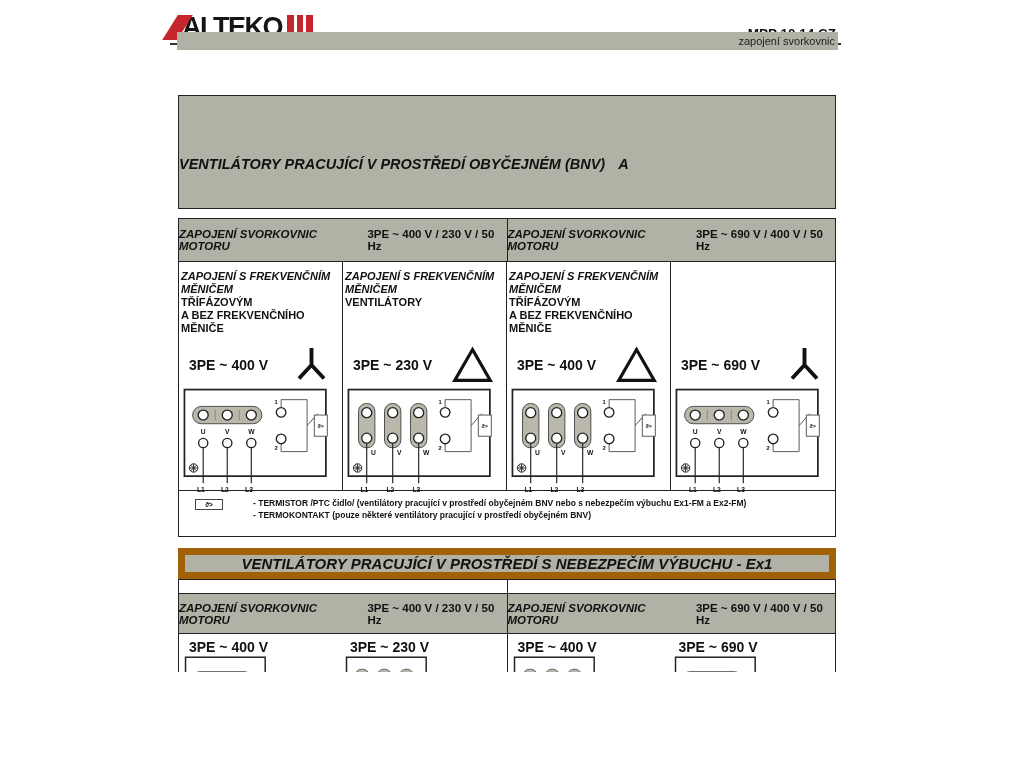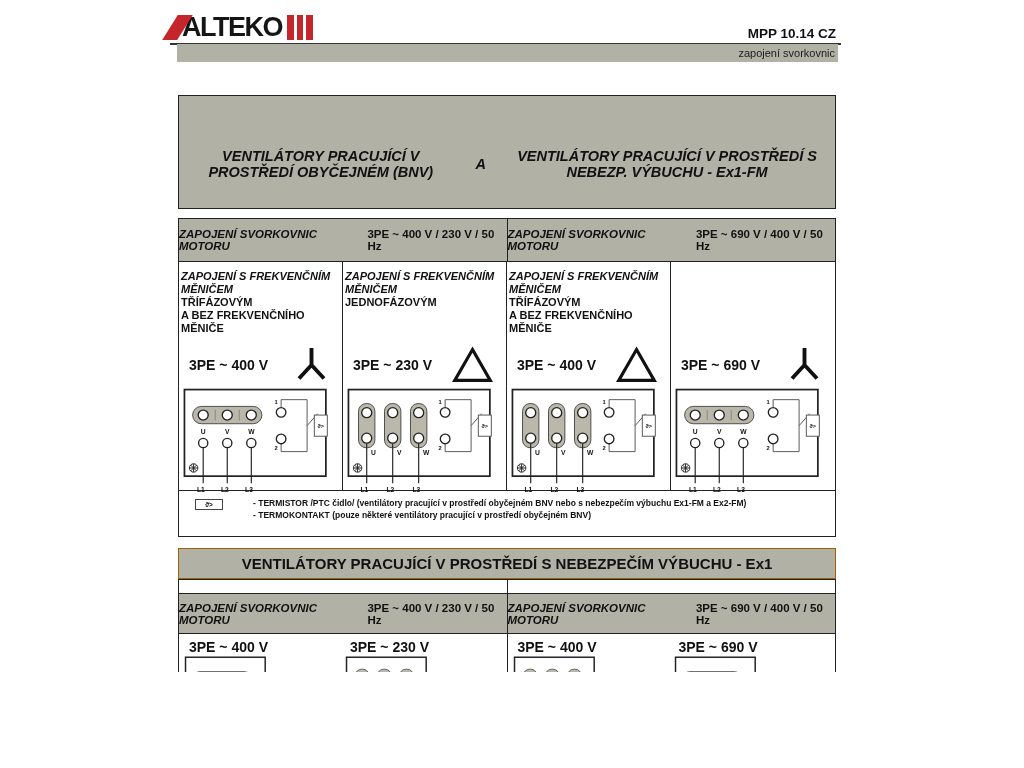--- a/index.html
+++ b/index.html
@@ -8,25 +8,25 @@
   .page{position:relative;width:1024px;height:672px;background:#ffffff;overflow:hidden}
 
   
   .logo{position:absolute;left:170px;top:12px;height:30px;display:flex;align-items:center}
   .logo-slash{display:block;width:15px;height:25px;background:#c4262c;transform:skewX(-32deg);margin-right:-3px}
   .logo-text{font-size:27px;font-weight:bold;letter-spacing:-1.5px;color:#151515;line-height:25px}
   .logo-bars{display:flex;gap:3px;margin-left:5px}
   .logo-bars i{display:block;width:6.5px;height:25px;background:#c4262c}
   .doc-code{position:absolute;right:188px;top:26px;font-size:13.5px;font-weight:bold}
   .header-rule{position:absolute;left:170px;top:43px;width:671px;height:2px;background:#333}
-  .subtitle-bar{position:absolute;left:177px;top:44px;width:661px;height:18px;background:#b2b1a5;display:flex;justify-content:flex-end;align-items:center;padding-right:3px;font-size:11px;color:#1c1c1c}
+  .subtitle-bar{position:absolute;left:177px;top:32px;width:661px;height:18px;background:#b2b1a5;display:flex;justify-content:flex-end;align-items:center;padding-right:3px;font-size:11px;color:#1c1c1c}
 
   
   .title-block{position:absolute;left:178px;top:95px;width:658px;height:114px;background:#b2b1a5;border:1px solid #222;display:flex;flex-direction:row;align-items:center;padding-top:23px;gap:13px;font-weight:bold;font-style:italic;font-size:14.5px;text-align:center}
-  .title-block2{position:absolute;left:178px;top:548px;width:658px;height:31px;background:#b2b1a5;border:1px solid #a16207;display:flex;align-items:center;justify-content:center;font-weight:bold;font-size:15px}
+  .title-block2{position:absolute;left:178px;top:548px;width:658px;height:31px;background:#b2b1a5;border:7px solid #a16207;display:flex;align-items:center;justify-content:center;font-weight:bold;font-style:italic;font-size:15px}
 
   
   .table1{position:absolute;left:178px;top:218px;width:658px;height:319px;border:1.5px solid #222;background:#fff}
   .thead{display:flex;height:43px;border-bottom:1px solid #222}
   .hcell{flex:1;background:#b2b1a5;display:flex;flex-direction:row;align-items:center;justify-content:center;gap:3px}
   .hcell:first-child{border-right:1px solid #222}
   .hline1{font-style:italic;font-weight:bold;font-size:11.5px}
   .hline2{font-weight:bold;font-size:11.5px}
   .t1-body{display:flex;height:229px;border-bottom:1px solid #222}
   .col{width:25%;position:relative}
@@ -74,21 +74,20 @@
   </div>
   <div class="doc-code">MPP 10.14 CZ</div>
   <div class="header-rule"></div>
   <div class="subtitle-bar">
     <span>zapojení svorkovnic</span>
   </div>
 
   <div class="title-block">
     <div>VENTILÁTORY PRACUJÍCÍ V PROSTŘEDÍ OBYČEJNÉM (BNV)</div>
     <div>A</div>
-    <div>VENTILÁTORY PRACUJÍCÍ V PROSTŘEDÍ S NEBEZP. VÝBUCHU - Ex1-FM</div>
   </div>
 
   <div class="table1">
     <div class="thead">
       <div class="hcell">
         <div class="hline1">ZAPOJENÍ SVORKOVNIC MOTORU</div>
         <div class="hline2">3PE ~ 400 V / 230 V / 50 Hz</div>
       </div>
       <div class="hcell">
         <div class="hline1">ZAPOJENÍ SVORKOVNIC MOTORU</div>
@@ -137,21 +136,21 @@
               <circle cx="102" cy="25.2" r="5" fill="#fff" stroke="#222" stroke-width="1.4"></circle>
               <circle cx="102" cy="52.8" r="5" fill="#fff" stroke="#222" stroke-width="1.4"></circle>
               <path d="M129,39 L140,26.5" stroke="#555" stroke-width="1" fill="none"></path>
               <rect x="136.5" y="28" width="13.5" height="22" fill="#fff" stroke="#555" stroke-width="1"></rect>
               <text x="143.2" y="41.5" font-size="5.8" text-anchor="middle" font-family="Liberation Sans,sans-serif" font-weight="bold" fill="#111">ϑ&gt;</text>
             </svg></div>
       </div>
       <div class="col">
         <div class="subhead">
           <div class="s1">ZAPOJENÍ S FREKVENČNÍM MĚNIČEM</div>
-          <div>JEDNOFÁZOVÝM</div>
+          <div>VENTILÁTORY</div>
           <div></div>
         </div>
         <div class="vrow">
           <span class="vlabel">3PE ~ 230 V</span>
           <span class="sym"><svg width="43" height="40" viewBox="0 0 46 42">
                 <path d="M23,4.5 L42,37.5 H4 Z" stroke="#111" stroke-width="3.4" fill="none"></path>
               </svg></span>
         </div>
         <div class="diag"><svg width="152" height="108" viewBox="0 0 158 112">
               <rect x="1.5" y="1.5" width="147" height="90" fill="#fff" stroke="#222" stroke-width="1.8"></rect>

